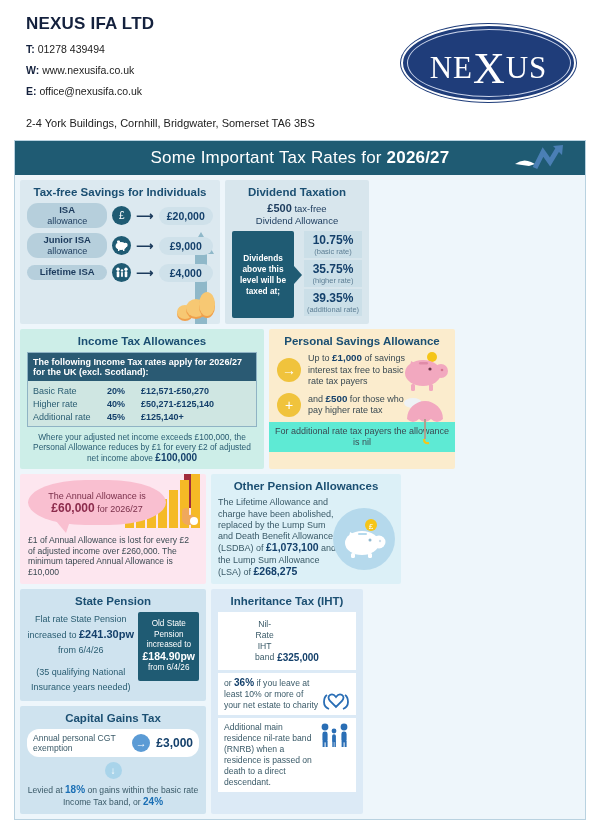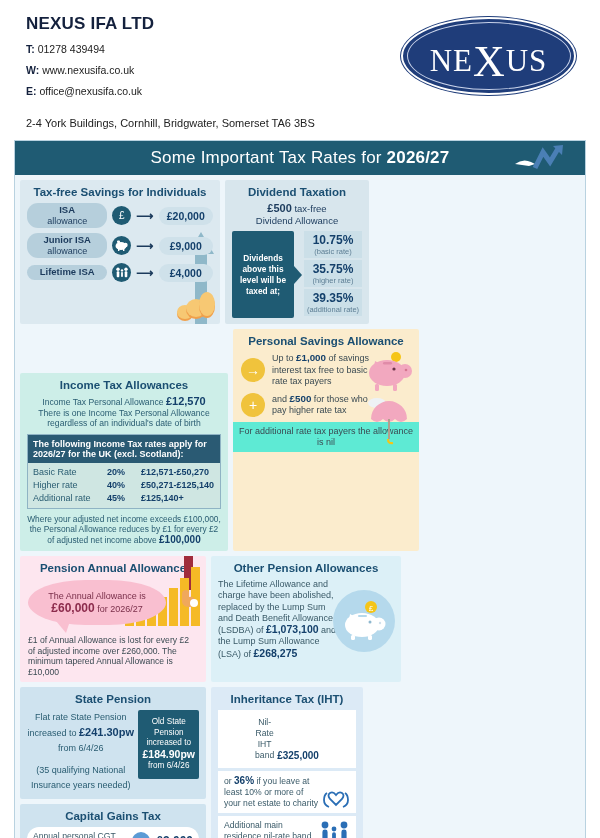--- a/index.html
+++ b/index.html
@@ -9,21 +9,21 @@
     background:#ffffff;
     color:#1b3a5c;
     overflow:hidden;
   }
   
   .hdr { position:relative; padding:14px 0 0 26px; height:140px; }
   .hdr h1 { font-size:17px; font-weight:bold; letter-spacing:.2px; color:#14213d; }
   .hdr .cl { font-size:10.5px; margin-top:9px; color:#222; }
   .hdr .cl b { color:#14213d; }
   .hdr .addr { font-size:11px; margin-top:20px; color:#222; }
-  .logo { position:absolute; right:24px; top:17px; width:175px; height:78px;
+  .logo { position:absolute; right:24px; top:24px; width:175px; height:78px;
           background:#1f3d7a; border-radius:50%; border:2px solid #fff;
           box-shadow:0 0 0 1px #1f3d7a; display:flex; align-items:center; justify-content:center; }
   .logo .inner { width:164px; height:68px; border:1.2px solid #c9d3ea; border-radius:50%;
                  display:flex; align-items:center; justify-content:center; }
   .logo .wm { font-family:"Liberation Serif", serif; font-size:31px; color:#fff; letter-spacing:1px; position:relative; }
   .logo .wm .big { font-size:44px; position:relative; top:5px; }
 
   
   .poster { position:relative; margin:0 14px; width:572px; background:#eef6fb;
             border:1px solid #b9d2e0; }
@@ -34,21 +34,21 @@
   .banner .arrow { position:absolute; right:12px; top:3px; }
 
   .grid { padding:5px; display:flex; flex-wrap:wrap; gap:5px; }
 
   .card { background:#dbe9f2; border-radius:2px; padding:6px 7px; position:relative; overflow:hidden; }
   .card > h2 { text-align:center; font-size:11.5px; font-weight:bold; color:#1b4f72; margin-bottom:5px; }
 
   
   .c-isa { width:200px; background:#dce9f0; }
   .c-div { width:144px; background:#d8e6ed; }
-  .c-inc { width:208px; background:#cdeee8;margin-top:44px; }
+  .c-inc { width:244px; background:#cdeee8; }
 
   .pill { background:#b6cfdc; border-radius:11px; padding:2px 4px; text-align:center;
           font-size:9px; line-height:10.5px; color:#1b3a5c; width:92px; }
   .pill b { font-size:9.5px; }
   .val { background:#cfe1ea; border-radius:11px; padding:3px 4px; text-align:center;
          font-size:10.5px; font-weight:bold; color:#14406b; width:62px; }
   .isarow { display:flex; align-items:center; gap:5px; margin-bottom:5px; position:relative; z-index:2;}
   .ico-c { width:19px; height:19px; border-radius:50%; background:#1f5b73; color:#fff;
            font-size:10px; display:flex; align-items:center; justify-content:center; flex:0 0 19px;}
   .ar { color:#1b3a5c; font-size:12px; font-weight:bold; }
@@ -247,24 +247,20 @@
           <div class="drow">
             <div class="p">39.35%</div>
             <div class="n">(additional rate)</div>
           </div>
         </div>
       </div>
     </div>
 
     <div class="card c-inc">
       <h2>Income Tax Allowances</h2>
-      <div class="inc-sub">
-        <span>Income Tax Personal Allowance </span><b>£12,570</b><br>
-        <span>There is one Income Tax Personal Allowance regardless of an individual's date of birth</span>
-      </div>
       <div class="inc-box">
         <div class="hd">The following Income Tax rates apply for 2026/27 for the UK (excl. Scotland):</div>
         <div class="bd">
           <div class="itrow">
             <div class="a">Basic Rate</div>
             <div class="b">20%</div>
             <div class="c">£12,571-£50,270</div>
           </div>
           <div class="itrow">
             <div class="a">Higher rate</div>
@@ -309,21 +305,20 @@
       </div>
       <div class="psa-row">
         <div class="psa-ic">+</div>
         <div class="psa-tx"><span>and </span><b>£500</b><span> for those who pay higher rate tax</span></div>
       </div>
       <div class="psa-foot">For additional rate tax payers the allowance is nil</div>
     </div>
 
     <div class="card c-pen">
       <div class="redbar"></div>
-      <h2>Pension Annual Allowance</h2>
       <svg class="hand" width="22" height="20" viewBox="0 0 22 20">
         <path d="M4 6 q0-4 4-4 q3 0 3 3 l0 4 q3-1 5 1 q2 2 1 5 q-1 4-6 4 q-6 0-7-5 Z" fill="#f0a85c"></path>
         <circle cx="16" cy="15" r="4" fill="#fff"></circle>
       </svg>
       <div class="bars">
         <i style="height:8px"></i>
         <i style="height:14px"></i>
         <i style="height:21px"></i>
         <i style="height:29px"></i>
         <i style="height:38px"></i>

